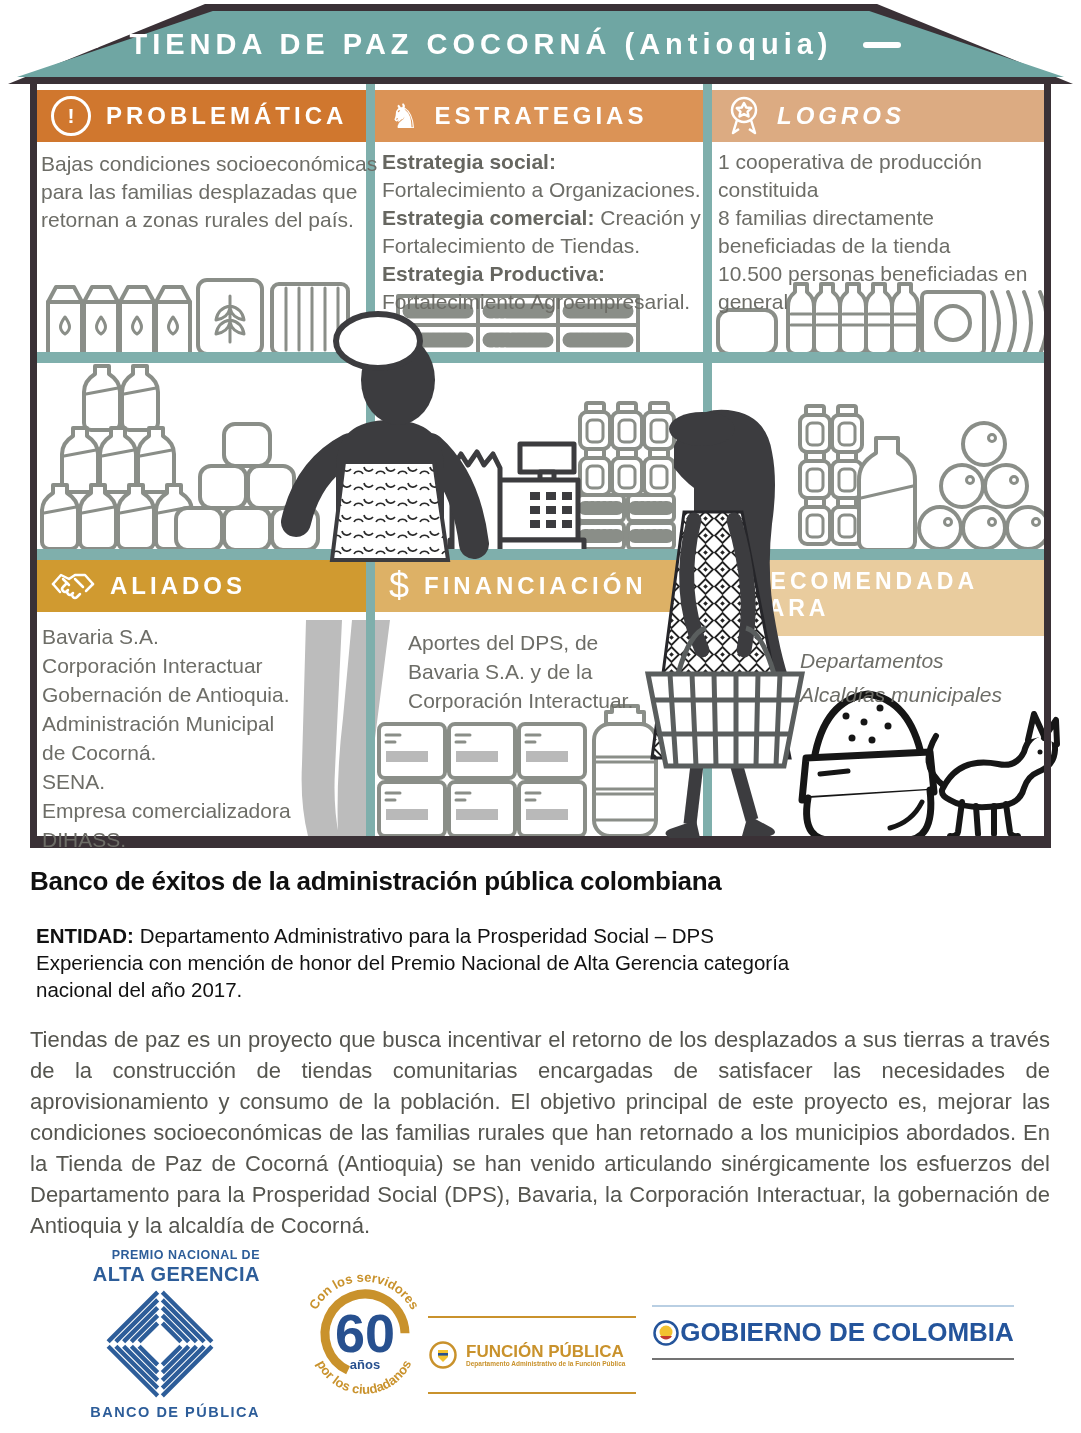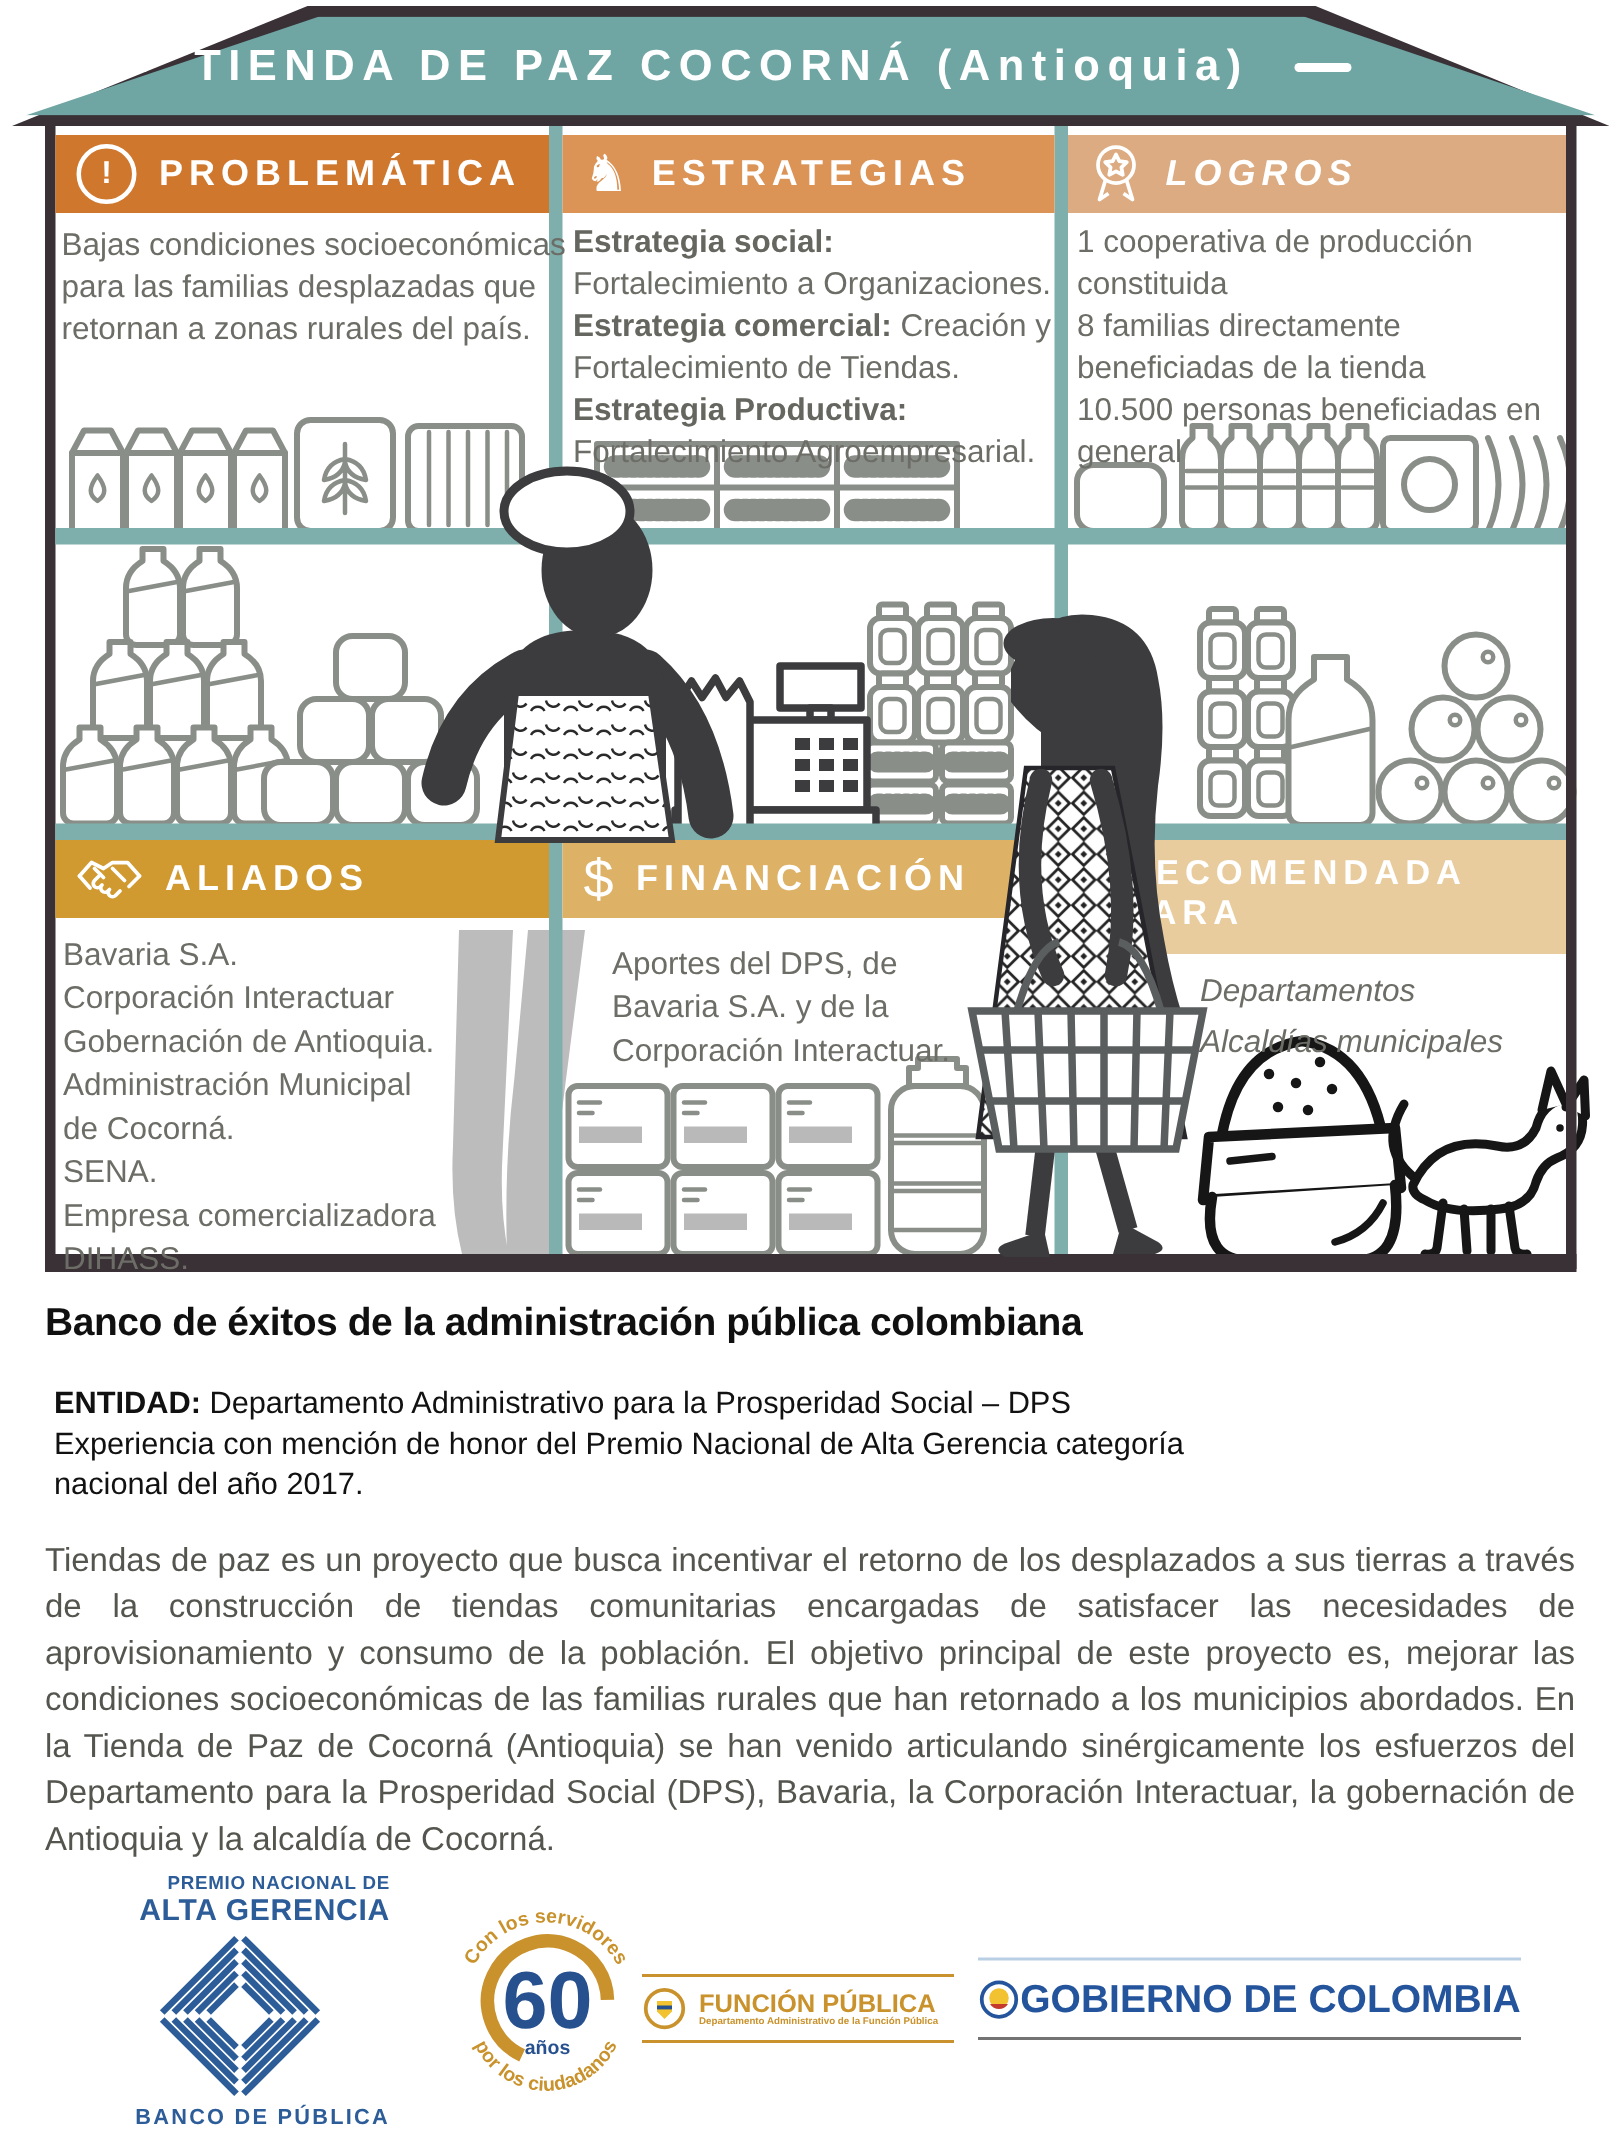--- a/index.html
+++ b/index.html
@@ -43,21 +43,21 @@
   .entity{left:36px;top:922px;font-size:20.5px;color:#111;line-height:27px;z-index:3;}
   .entity b{font-weight:bold;}
   .desc{left:30px;top:1024px;width:1020px;font-size:22px;line-height:31px;color:#55554f;
         text-align:justify;z-index:3;}
   
   .premio{left:60px;top:1248px;width:200px;text-align:right;color:#2d5d99;z-index:3;}
   .premio .l1{font-size:12.5px;font-weight:bold;letter-spacing:0.5px;}
   .premio .l2{font-size:20px;font-weight:bold;letter-spacing:0.5px;margin-top:1px;}
   .premio .l3{font-size:14.5px;font-weight:bold;letter-spacing:1.5px;margin-top:4px;}
   .funcion{left:428px;top:1316px;width:208px;border-top:2px solid #c9922c;
-           border-bottom:2px solid #c9922c;padding:6px 0;display:flex;align-items:center;
+           border-bottom:2px solid #c9922c;padding:22px 0;display:flex;align-items:center;
            gap:8px;z-index:3;}
   .funcion .fp-name{font-size:17px;font-weight:bold;color:#c9922c;line-height:17px;white-space:nowrap;}
   .funcion .fp-dept{font-size:6.5px;font-weight:bold;color:#c9922c;white-space:nowrap;}
   .gobierno{left:652px;top:1305px;width:362px;border-top:2px solid #b9cfe3;
             border-bottom:2px solid #737373;padding:10px 0;display:flex;align-items:center;
             justify-content:center;z-index:3;}
   .gobierno .gc-name{font-size:26px;font-weight:bold;color:#24549b;white-space:nowrap;}
   svg{display:block;}
   .ill{position:absolute;left:0;top:0;pointer-events:none;}
 </style>

